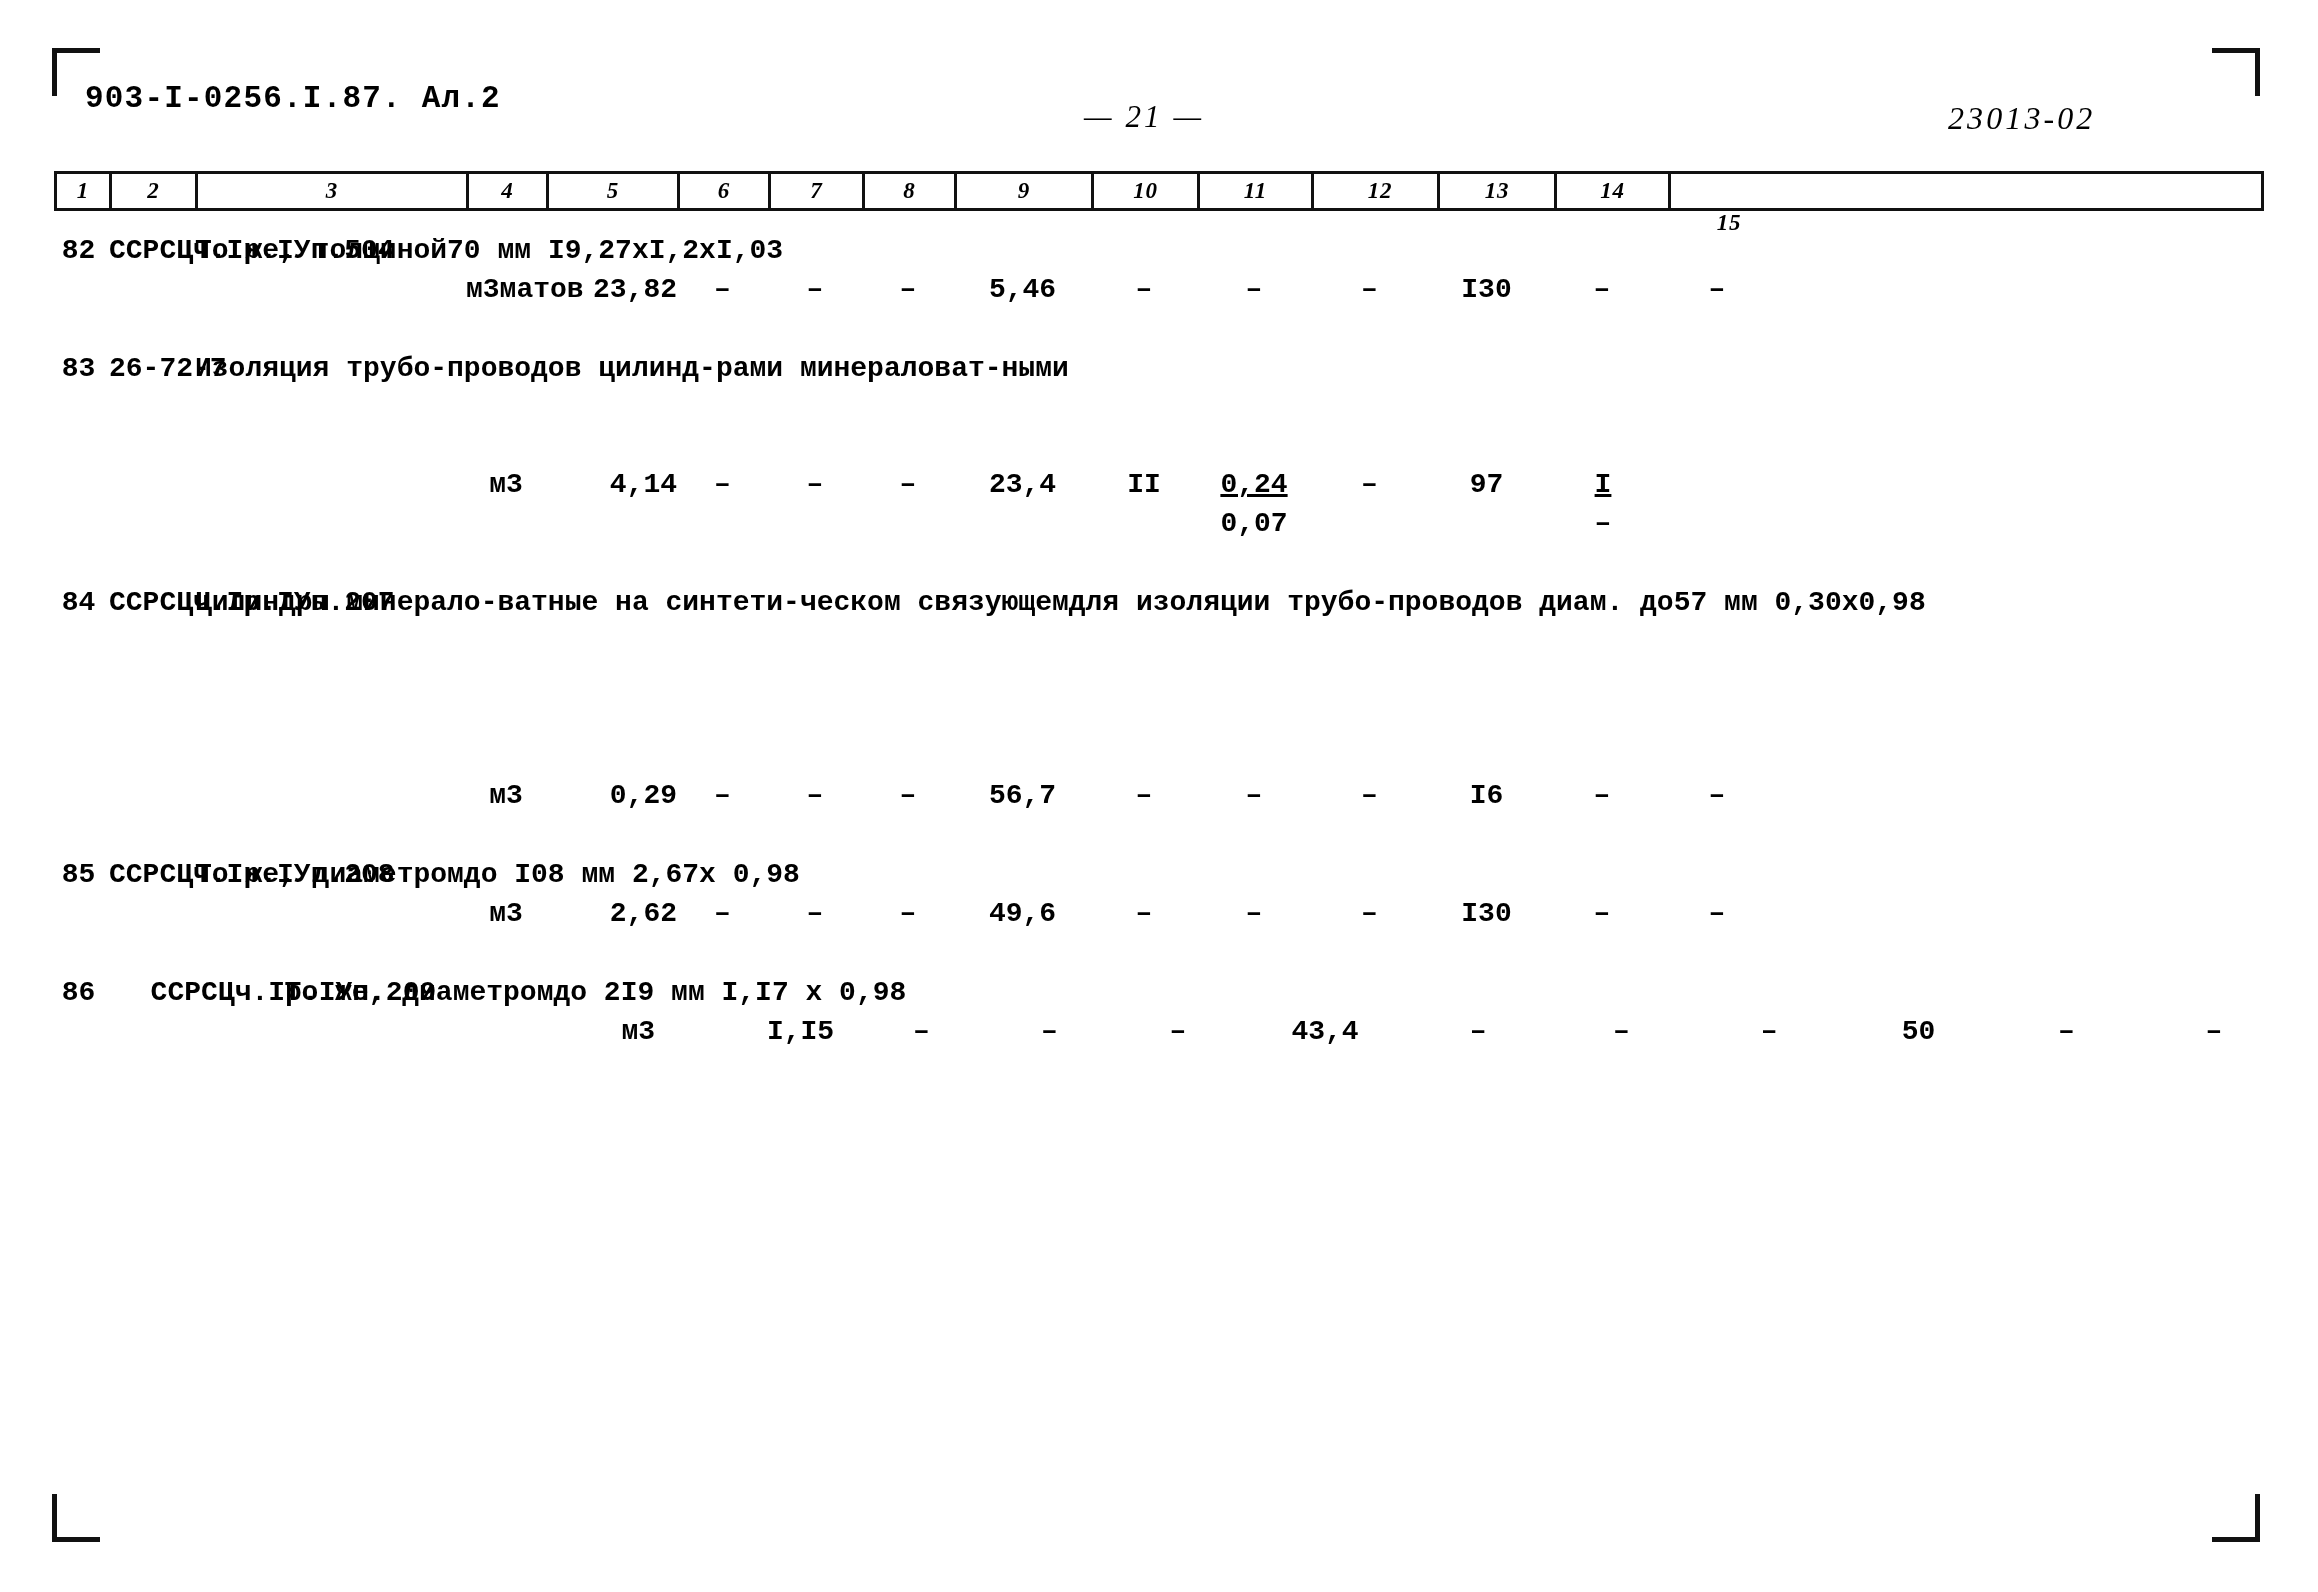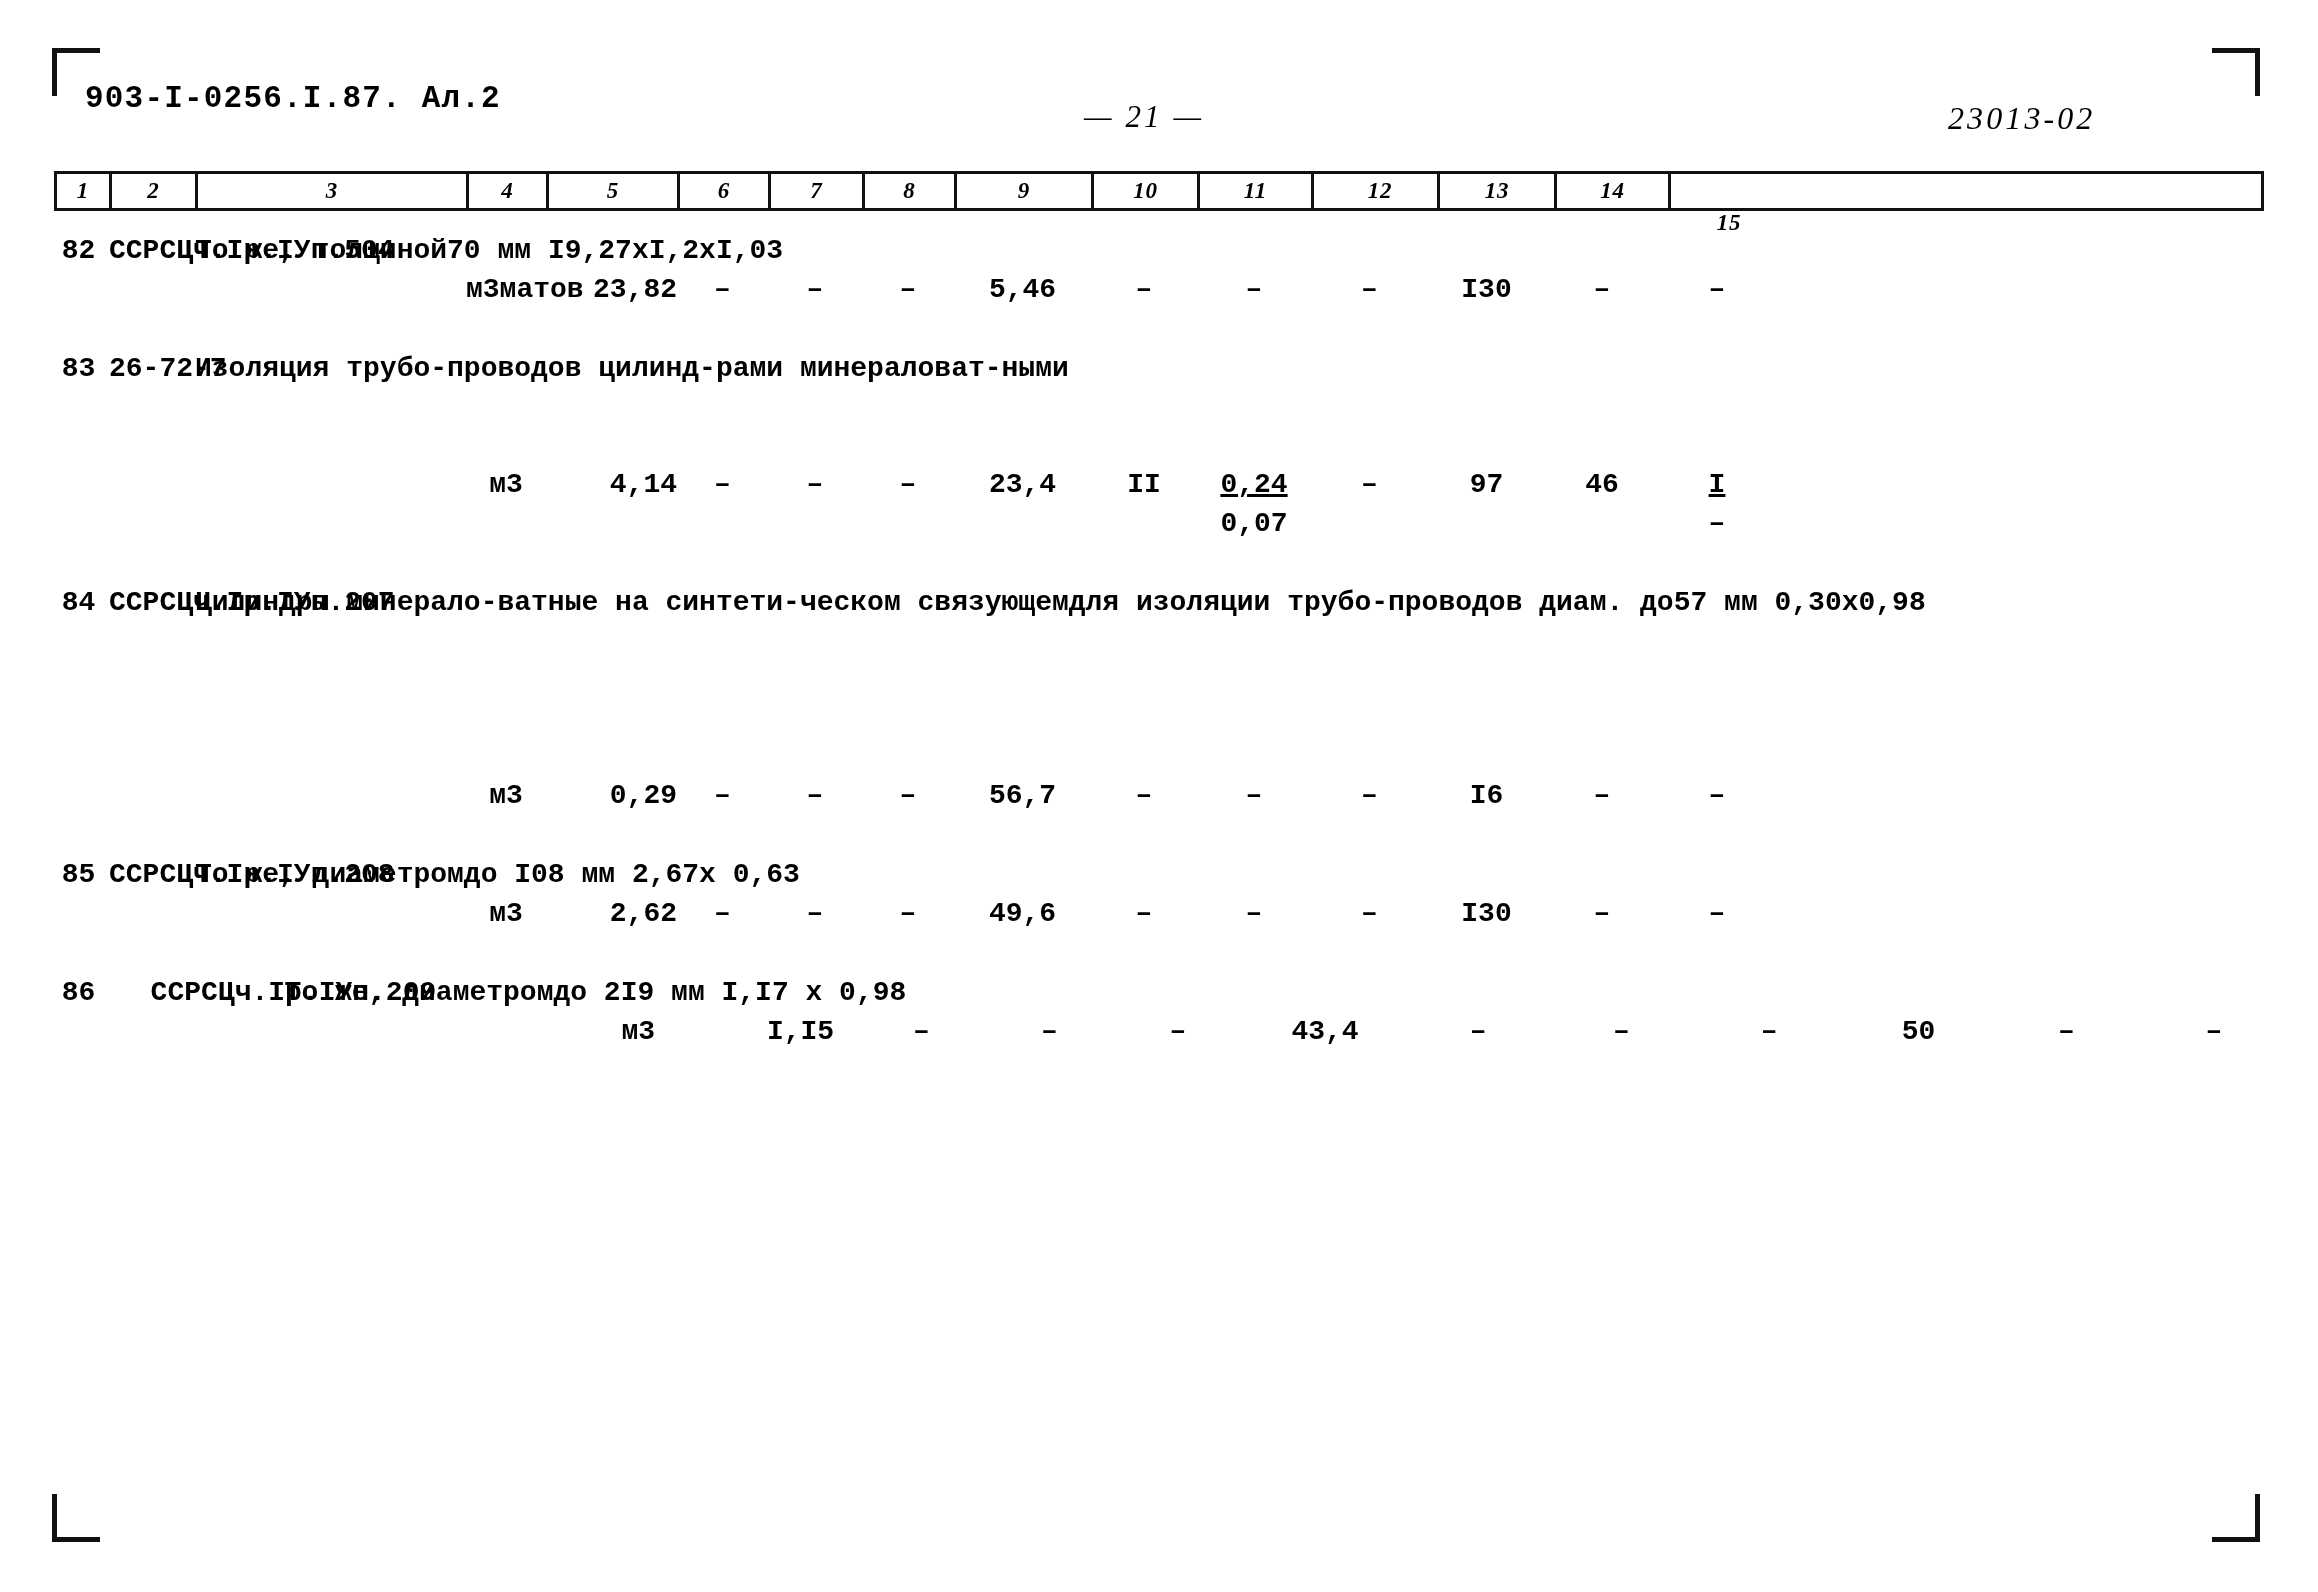--- a/index.html
+++ b/index.html
@@ -215,21 +215,20 @@
         <div class="c c-unit" style="padding-top: 116px;"><span>м3</span></div>
         <div class="c c-v5" style="padding-top: 116px;">4,14</div>
         <div class="c c-v6" style="padding-top: 116px;">–</div>
         <div class="c c-v7" style="padding-top: 116px;">–</div>
         <div class="c c-v8" style="padding-top: 116px;">–</div>
         <div class="c c-v9" style="padding-top: 116px;">23,4</div>
         <div class="c c-v10" style="padding-top: 116px;">II</div>
         <div class="c c-v11" style="padding-top: 116px;"><span class="underline" style="display: block;">0,24</span><span style="display: block;">0,07</span></div>
         <div class="c c-v12" style="padding-top: 116px;">–</div>
         <div class="c c-v13" style="padding-top: 116px;">97</div>
-        <div class="c c-v14" style="padding-top: 116px;">46</div>
         <div class="c c-v15" style="padding-top: 116px;"><span class="underline" style="display: block;">I</span><span style="display: block;">–</span></div>
       </div>
       <div class="row" style="margin-top: 40px;">
         <div class="c c-num">84</div>
         <div class="c c-code"><span>ССРСЦ</span><span>ч.I</span><span>р.IУ</span><span>п.207</span></div>
         <div class="c c-desc"><span>Цилиндры минерало-</span><span>ватные на синтети-</span><span>ческом связующем</span><span>для изоляции трубо-</span><span>проводов диам. до</span><span>57 мм</span><span>&nbsp;</span><span>0,30x0,98</span></div>
         <div class="c c-unit" style="padding-top: 193px;"><span>м3</span></div>
         <div class="c c-v5" style="padding-top: 193px;">0,29</div>
         <div class="c c-v6" style="padding-top: 193px;">–</div>
         <div class="c c-v7" style="padding-top: 193px;">–</div>
@@ -238,21 +237,21 @@
         <div class="c c-v10" style="padding-top: 193px;">–</div>
         <div class="c c-v11" style="padding-top: 193px;">–</div>
         <div class="c c-v12" style="padding-top: 193px;">–</div>
         <div class="c c-v13" style="padding-top: 193px;">I6</div>
         <div class="c c-v14" style="padding-top: 193px;">–</div>
         <div class="c c-v15" style="padding-top: 193px;">–</div>
       </div>
       <div class="row" style="margin-top: 40px;">
         <div class="c c-num">85</div>
         <div class="c c-code"><span>ССРСЦ</span><span>ч.I</span><span>р.IУ</span><span>п.208</span></div>
-        <div class="c c-desc"><span>То же, диаметром</span><span>до I08 мм</span><span>&nbsp;</span><span>2,67x 0,63</span></div>
+        <div class="c c-desc"><span>То же, диаметром</span><span>до I08 мм</span><span>&nbsp;</span><span>2,67x 0,98</span></div>
         <div class="c c-unit" style="padding-top: 39px;"><span>м3</span></div>
         <div class="c c-v5" style="padding-top: 39px;">2,62</div>
         <div class="c c-v6" style="padding-top: 39px;">–</div>
         <div class="c c-v7" style="padding-top: 39px;">–</div>
         <div class="c c-v8" style="padding-top: 39px;">–</div>
         <div class="c c-v9" style="padding-top: 39px;">49,6</div>
         <div class="c c-v10" style="padding-top: 39px;">–</div>
         <div class="c c-v11" style="padding-top: 39px;">–</div>
         <div class="c c-v12" style="padding-top: 39px;">–</div>
         <div class="c c-v13" style="padding-top: 39px;">I30</div>

